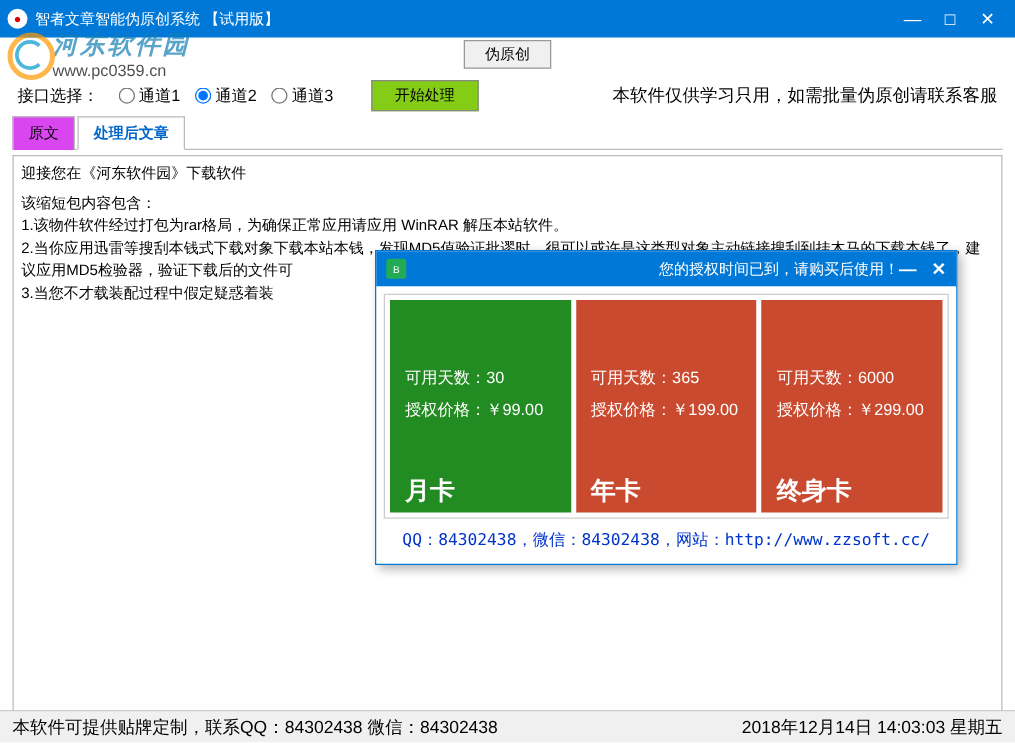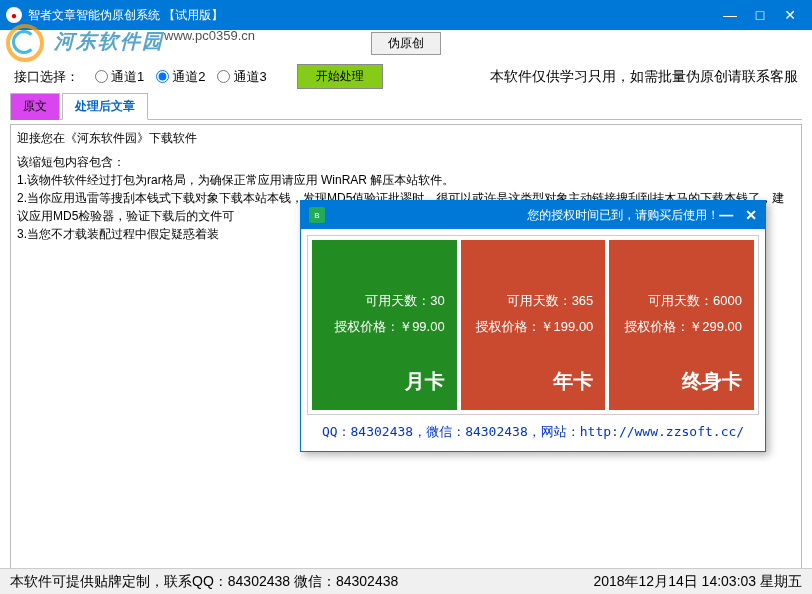--- a/index.html
+++ b/index.html
@@ -9,21 +9,21 @@
     .titlebar-icon { width: 16px; height: 16px; background: #fff; border-radius: 50%; margin-right: 6px; display: flex; align-items: center; justify-content: center; font-size: 10px; color: #d00; }
     .titlebar-title { flex: 1; font-size: 12px; }
     .titlebar-buttons { display: flex; gap: 14px; padding-right: 8px; }
     .titlebar-btn { color: #fff; cursor: pointer; font-size: 14px; width: 16px; text-align: center; }
     
     .header-area { position: relative; height: 60px; }
     .watermark { position: absolute; top: -8px; left: 4px; display: flex; align-items: center; opacity: 0.7; }
     .watermark-logo { width: 38px; height: 38px; position: relative; }
     .watermark-logo::before { content: ""; position: absolute; width: 30px; height: 30px; border: 4px solid #f90; border-radius: 50%; left: 2px; top: 2px; }
     .watermark-logo::after { content: ""; position: absolute; width: 18px; height: 18px; border: 3px solid #09c; border-radius: 50%; left: 8px; top: 8px; border-right-color: transparent; }
-    .watermark-text { display: flex; flex-direction: row; margin-left: 12px; }
+    .watermark-text { display: flex; flex-direction: column; margin-left: 0; }
     .watermark-text-cn { font-size: 20px; font-weight: bold; color: #1480b5; font-style: italic; letter-spacing: 2px; }
     .watermark-text-url { font-size: 13px; color: #000000; }
     
     .top-button { position: absolute; top: 2px; left: 50%; transform: translateX(-50%); border: 1px solid #999; background: #f0f0f0; padding: 2px 16px; font-size: 12px; cursor: pointer; }
     
     .controls-row { position: absolute; top: 34px; left: 14px; right: 14px; display: flex; align-items: center; font-size: 13px; }
     .ctrl-label { margin-right: 16px; }
     .radio-group { display: flex; gap: 12px; align-items: center; }
     .radio-item { display: flex; align-items: center; gap: 3px; cursor: pointer; }
     .radio-item input { cursor: pointer; }
@@ -42,21 +42,21 @@
     
     
     .dialog { position: absolute; top: 200px; left: 300px; width: 466px; background: #fff; border: 1px solid #0078d7; box-shadow: 3px 3px 8px rgba(0,0,0,0.3); }
     .dialog-titlebar { background: #0078d7; color: #fff; height: 28px; display: flex; align-items: center; padding: 0 8px; }
     .dialog-icon { width: 16px; height: 16px; background: #2a5; border-radius: 2px; margin-right: 6px; display: flex; align-items: center; justify-content: center; font-size: 8px; color: #fff; }
     .dialog-title { flex: 1; font-size: 12px; text-align: right; }
     .dialog-btns { display: flex; gap: 12px; }
     .dialog-btn { color: #fff; cursor: pointer; font-size: 14px; font-weight: bold; }
     .dialog-body { padding: 6px; }
     .cards { display: flex; gap: 4px; border: 1px solid #ccc; padding: 4px; }
-    .card { flex: 1; height: 170px; color: #fff; padding: 15px 12px; display: flex; flex-direction: column; font-size: 13px; align-items: flex-end; }
+    .card { flex: 1; height: 170px; color: #fff; padding: 4px 12px; display: flex; flex-direction: column; font-size: 13px; }
     .card.green { background: #228b22; }
     .card.red { background: #c94a2f; }
     .card-spacer-top { flex: 1.2; }
     .card-row { margin: 4px 0; }
     .card-spacer-mid { flex: 1; }
     .card-name { font-size: 20px; font-weight: bold; margin-top: auto; }
     .dialog-footer { text-align: center; padding: 8px 0 4px 0; font-size: 13px; color: #0033cc; font-family: SimSun, monospace; }
   </style>
 </head>
 <body>

